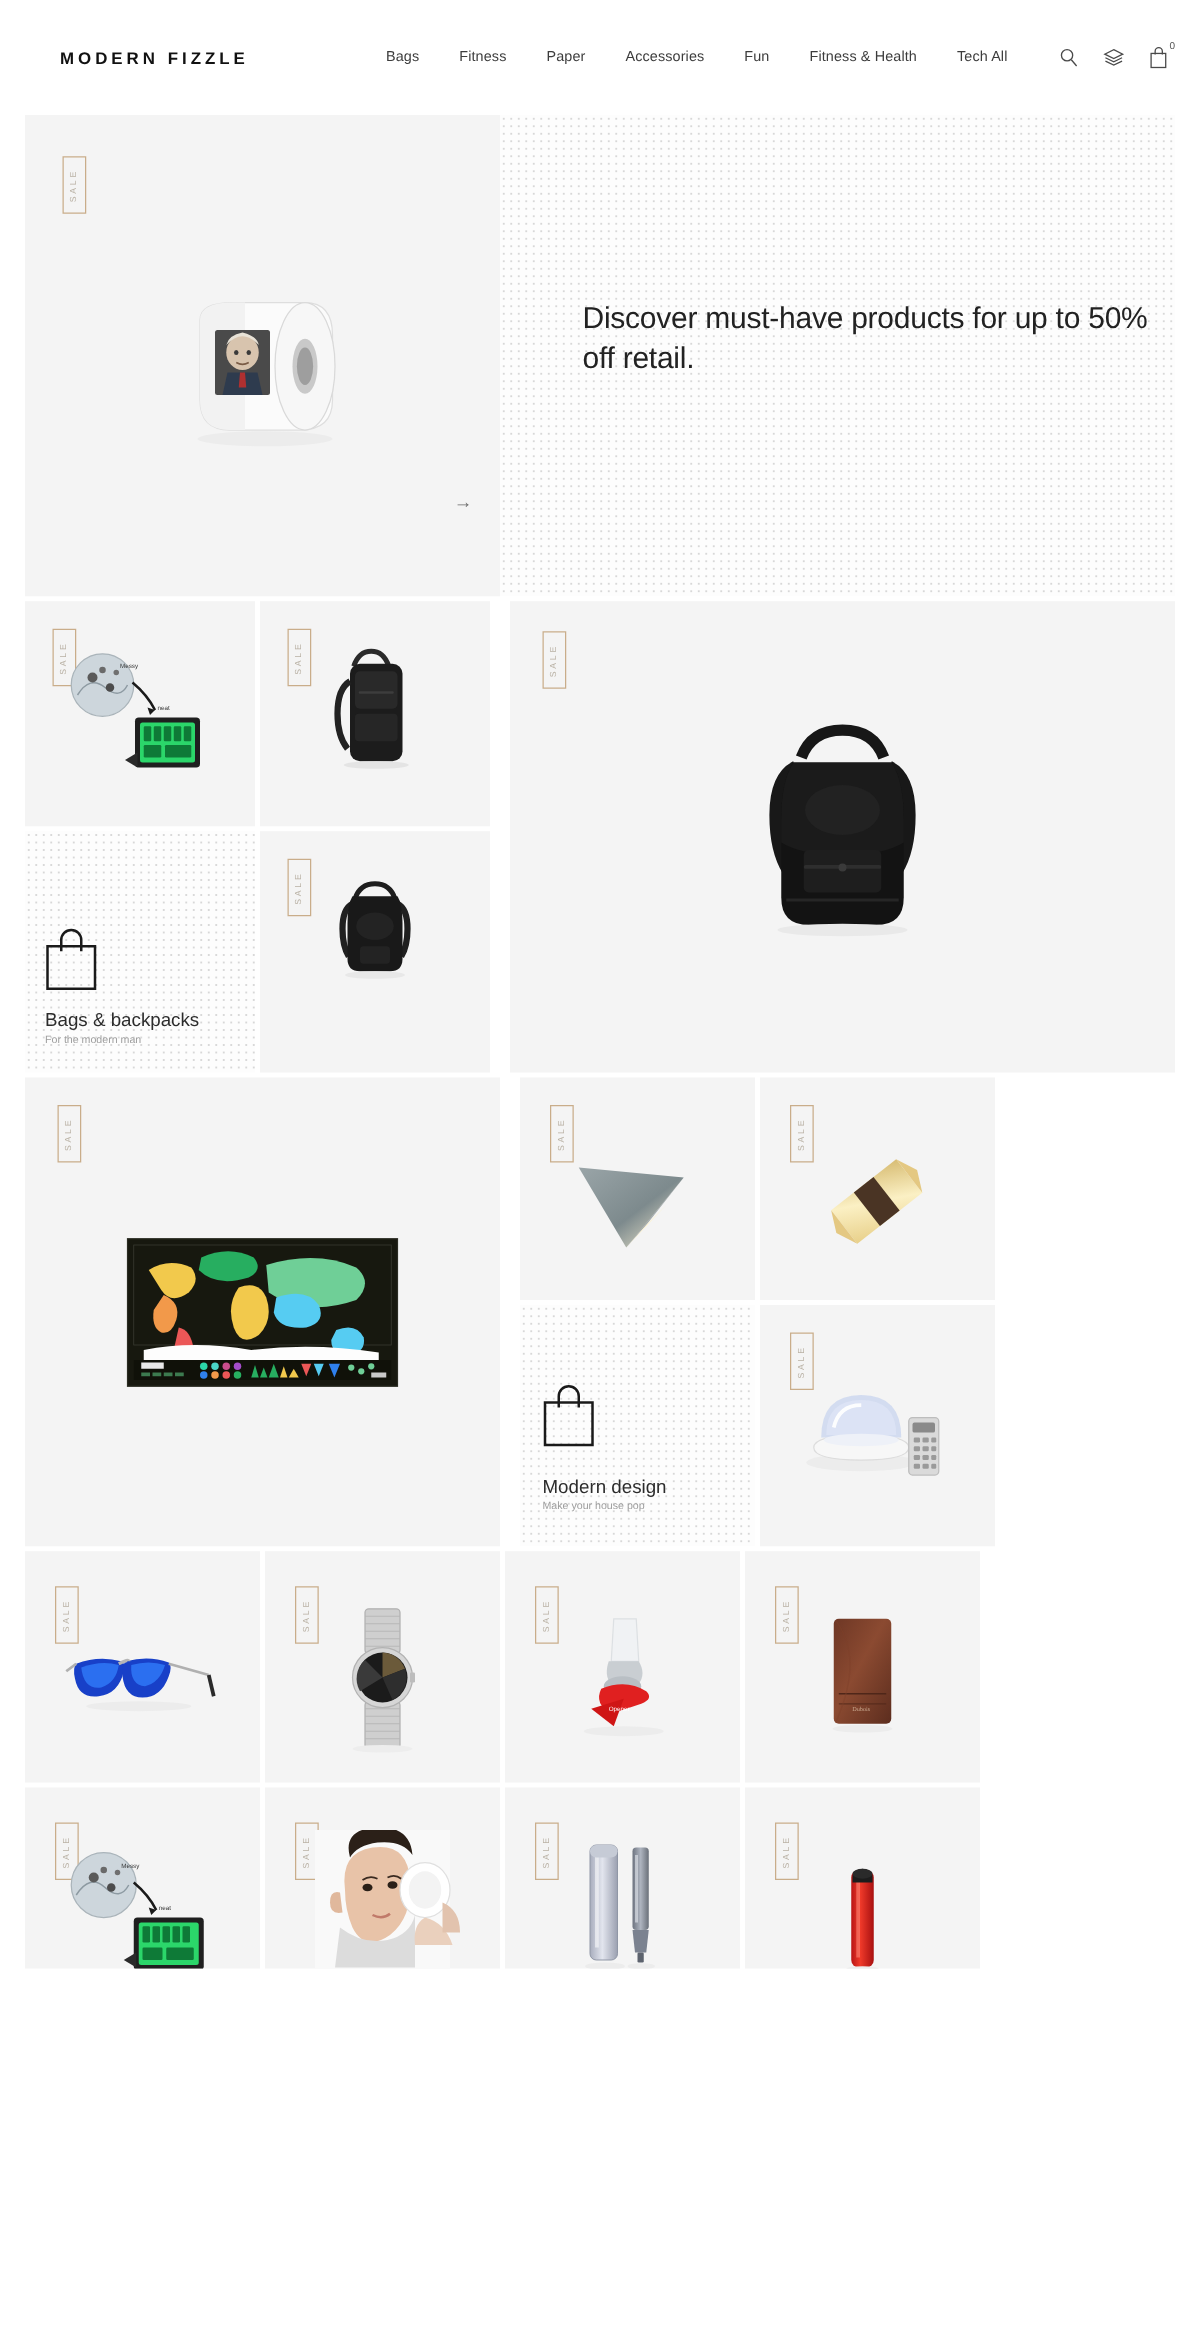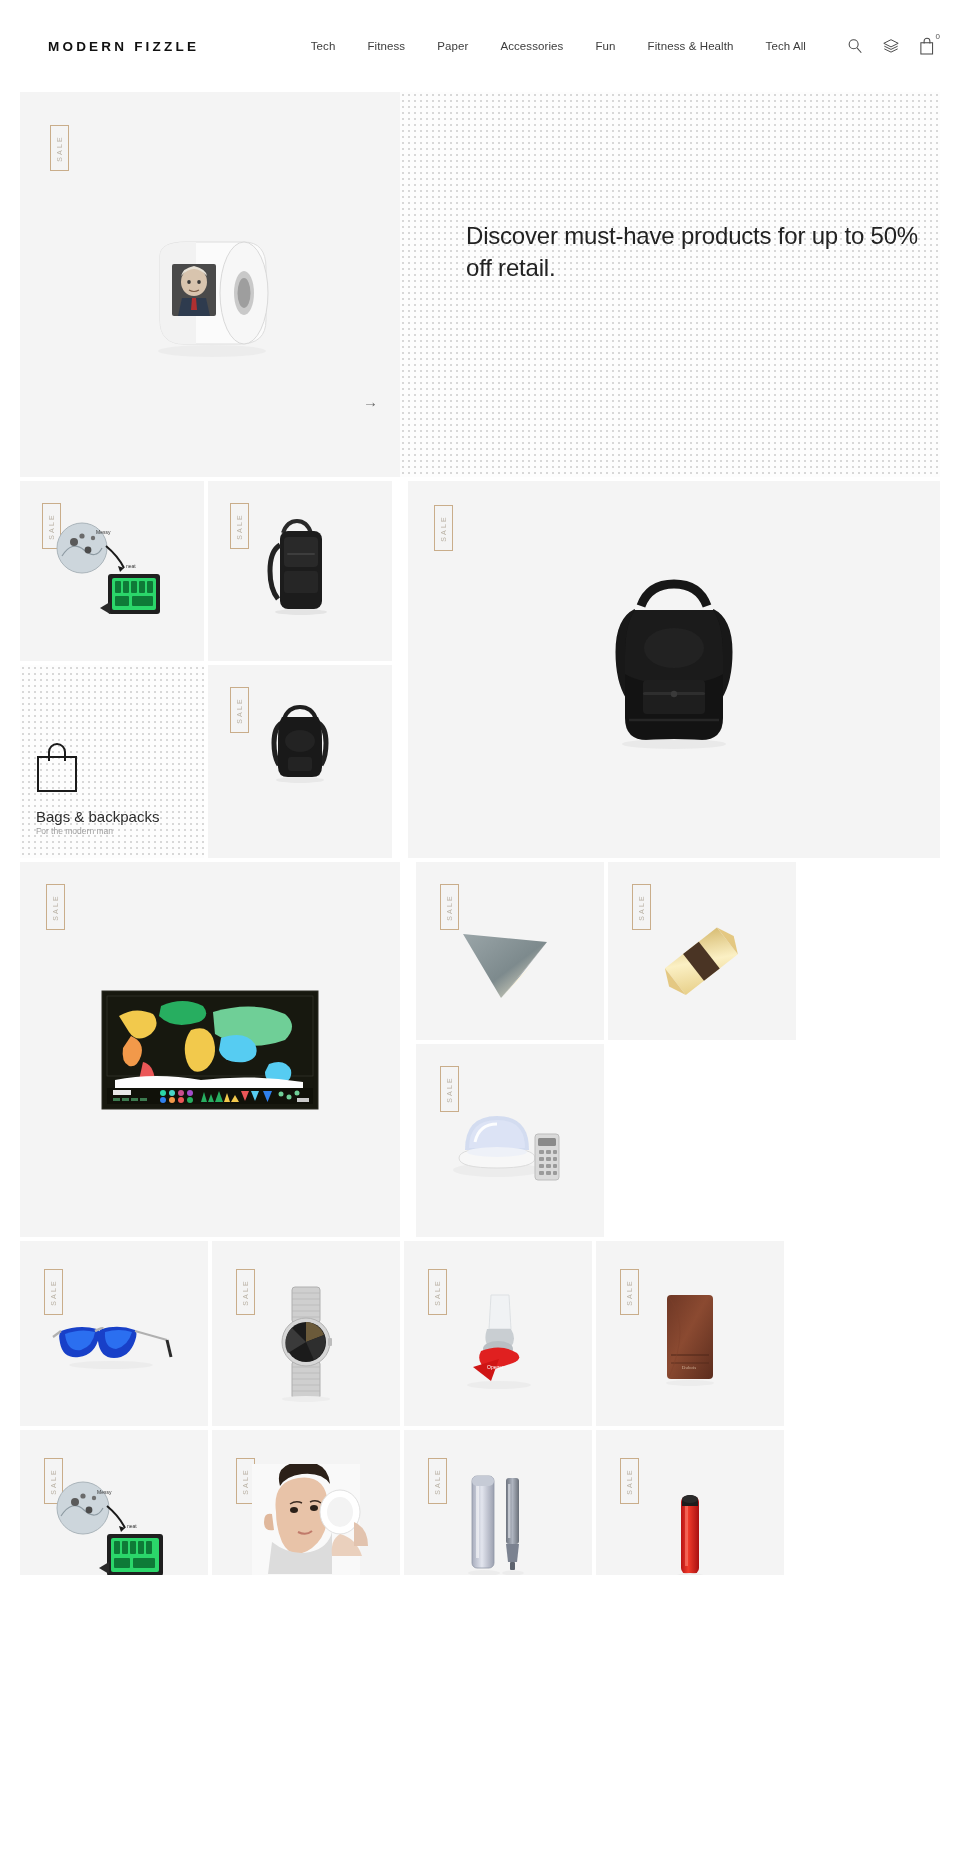--- a/index.html
+++ b/index.html
@@ -89,21 +89,21 @@
     background: #f4f4f4;
     position: relative;
   }
   .hero-right {
     flex: 1;
     position: relative;
   }
   .hero-headline {
     position: absolute;
     left: 66px;
-    top: 128px;
+    top: 147px;
     font-size: 24px;
     line-height: 1.32;
     font-weight: 300;
     color: #222;
     letter-spacing: -0.2px;
   }
   .hero-info { position: absolute; left: 24px; bottom: 34px; }
   .hero-title {
     font-size: 17px;
     font-weight: 300;
@@ -141,21 +141,21 @@
 </style>
 </head>
 <body>
 
 <div class="page">
 
   <div class="header">
     <div class="logo">MODERN FIZZLE</div>
 
     <div class="nav">
-      <div class="nav-item">Tech</div>
+      <div class="nav-item">Bags</div>
       <div class="nav-item">Fitness</div>
       <div class="nav-item">Paper</div>
       <div class="nav-item">Accessories</div>
       <div class="nav-item">Fun</div>
       <div class="nav-item">Fitness &amp; Health</div>
       <div class="nav-item">Tech All</div>
 
       <div class="icons">
         <div class="ico">
           <svg viewBox="0 0 20 20" fill="none" stroke="#4a4a4a" stroke-width="1.2">
@@ -410,20 +410,30 @@
               <rect x="45" y="32" width="20" height="34" fill="#4a3424"></rect>
               <path d="M22 32 L14 49 L22 66 Z" fill="#e4c882"></path>
               <path d="M88 32 L96 49 L88 66 Z" fill="#e4c882"></path>
             </g>
           </svg>
         </div>
       </div>
 
       <div style="display:flex; gap:4px;">
 
+        <div class="cell dotted" style="width:188px;height:193px;">
+          <svg class="promo-bagicon" style="top:62px; left:18px;" width="46" height="52" viewBox="0 0 46 52">
+            <rect x="2" y="16" width="38" height="34" fill="none" stroke="#1a1a1a" stroke-width="2"></rect>
+            <path d="M13 20 V11 a8 8 0 0 1 16 0 V20" fill="none" stroke="#1a1a1a" stroke-width="2"></path>
+          </svg>
+          <div class="promo-text" style="left:18px; bottom:28px;">
+            <div class="promo-title">Modern design</div>
+            <div class="promo-sub">Make your house pop</div>
+          </div>
+        </div>
 
         <div class="cell grey" style="width:188px;height:193px;">
           <div class="sale-badge" style="left:24px; top:22px;">
             <span>SALE</span>
           </div>
           <svg class="art" style="top:38px;" width="130" height="112" viewBox="0 0 130 112">
             <ellipse cx="52" cy="88" rx="44" ry="7" fill="#ececec"></ellipse>
             <path d="M14 76 q0 -10 38 -10 q38 0 38 10 q0 10 -38 10 q-38 0 -38 -10z" fill="#f7f7f7" stroke="#dcdcdc"></path>
             <path d="M20 68 q0 -34 32 -34 q32 0 32 34 z" fill="#cdd7ef" opacity="0.85"></path>
             <path d="M24 66 q0 -28 28 -28 q28 0 28 28 z" fill="#dfe6f6" opacity="0.7"></path>

